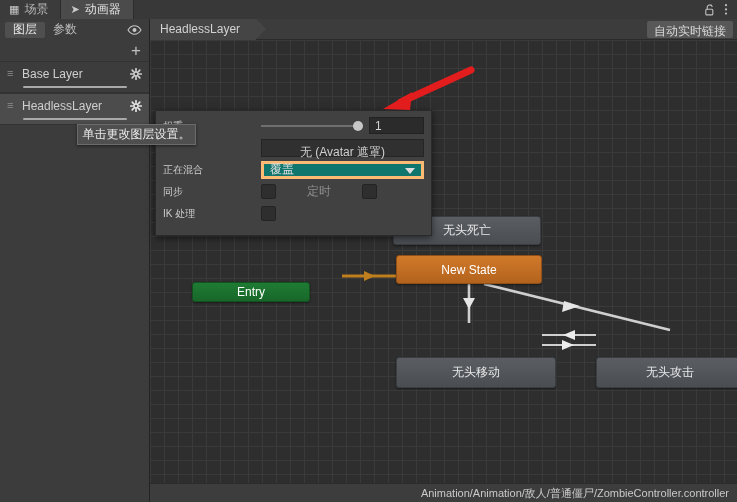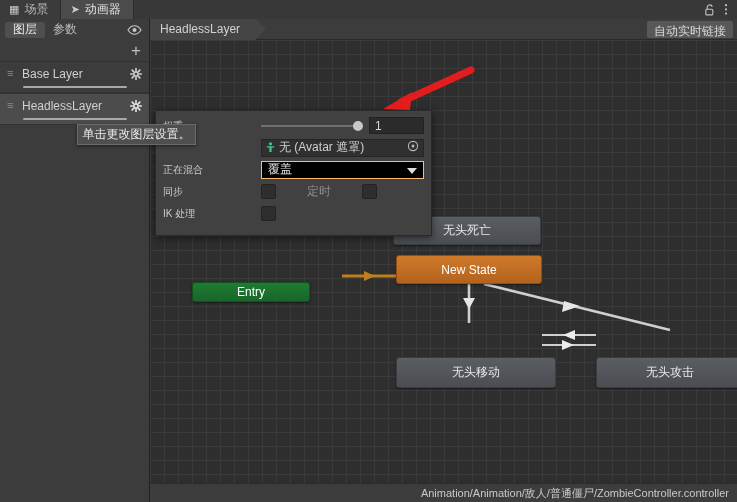--- a/index.html
+++ b/index.html
@@ -135,25 +135,25 @@
     position: absolute; right: -2px; top: -4px; width: 10px; height: 10px;
     background: #c7c7c7; border-radius: 50%;
   }
   .numfield {
     width: 55px; height: 17px; background: #2b2b2b; border: 1px solid #222;
     color: #d5d5d5; font-size: 12px; display: flex; align-items: center; padding-left: 5px;
   }
   .objfield {
     margin-left: 98px; width: 172px; height: 18px; background: #303030;
     border: 1px solid #252525; display: flex; align-items: center;
-    padding: 0 4px; gap: 4px; color: #cfcfcf; font-size: 12px;
+    padding: 0 4px; gap: 4px; color: #cfcfcf; font-size: 12px; flex-direction: column;
   }
   .objfield .dot { margin-left: auto; }
   .dropdown {
-    flex: 1; height: 18px; background: #000000; border: 1px solid #fdba74;
+    flex: 1; height: 18px; background: #0f766e; border: 3px solid #fdba74;
     display: flex; align-items: center; padding: 0 6px; color: #e0e0e0; font-size: 12px;
   }
   .dropdown .caret { margin-left: auto; }
   .cbox {
     width: 15px; height: 15px; background: #2e2e2e; border: 1px solid #232323; border-radius: 2px;
   }
   .sub-label { width: 86px; text-align: center; color: #8d8d8d; font-size: 12px; }
 
   
   .tooltip {

